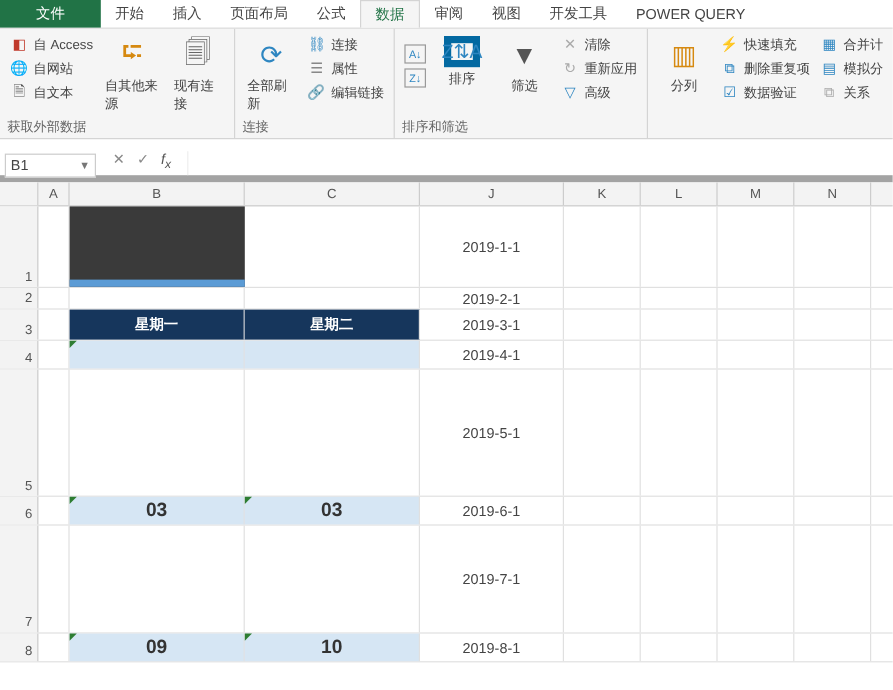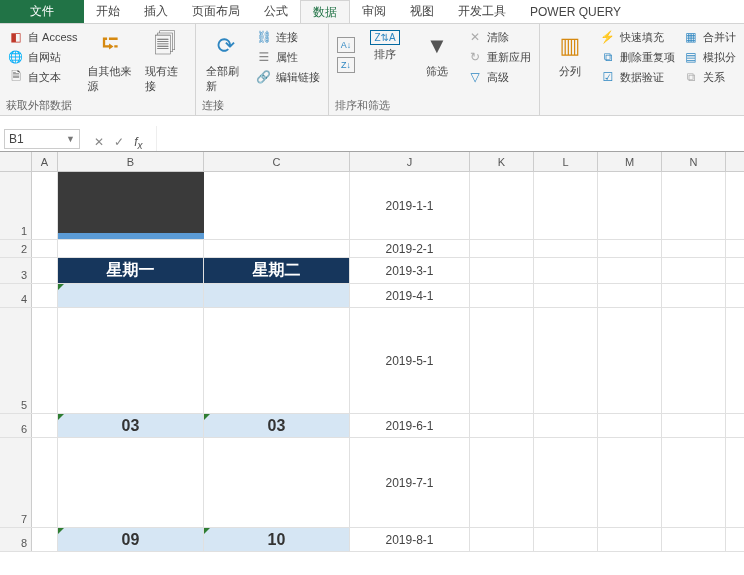--- a/index.html
+++ b/index.html
@@ -13,21 +13,21 @@
 .ribbon{display:flex;height:92px;background:#f5f5f5;border-bottom:1px solid #d4d4d4}
 .group{border-right:1px solid #d4d4d4;padding:4px 6px 2px 6px;display:flex;flex-direction:column;justify-content:space-between}
 .group-body{display:flex;gap:4px;align-items:flex-start}
 .group-label{font-size:11px;color:#666;padding-top:2px}
 .vbtn{display:flex;flex-direction:column;align-items:center;gap:2px;padding:2px 4px;font-size:11px;min-width:48px}
 .vbtn .ic{width:32px;height:32px;display:flex;align-items:center;justify-content:center;font-size:22px}
 .small-list{display:flex;flex-direction:column;gap:2px}
 .sbtn{display:flex;align-items:center;gap:4px;font-size:11px;padding:1px 2px;white-space:nowrap}
 .sic{width:16px;height:16px;display:inline-flex;align-items:center;justify-content:center;font-size:12px}
 
-.fbar-row{display:flex;align-items:flex-end;height:26px;border-bottom:1px solid #a3a3a3;background:#fff}
+.fbar-row{display:flex;align-items:flex-start;height:26px;border-bottom:6px solid #a3a3a3;background:#fff}
 .namebox{width:76px;border:1px solid #ccc;margin:2px 0 2px 4px;height:20px;display:flex;align-items:center;padding:0 4px;font-size:12px;background:#fff}
 .namebox .dd{margin-left:auto;color:#777;font-size:9px}
 .fbar-icons{display:flex;gap:10px;padding:0 14px;color:#888}
 .fx{font-style:italic;color:#555}
 .fbar{flex:1;border-left:1px solid #eee;height:100%;display:flex;align-items:center;padding:0 6px}
 
 .grid{position:relative}
 .colheads{display:flex;height:20px;background:#f3f3f3;border-bottom:1px solid #ccc}
 .corner{width:32px;border-right:1px solid #ccc;background:#f3f3f3}
 .ch{border-right:1px solid #ccc;display:flex;align-items:center;justify-content:center;font-size:11px;color:#555}
@@ -44,21 +44,21 @@
 .rh{width:32px;border-right:1px solid #ccc;background:#f3f3f3;display:flex;align-items:flex-end;justify-content:flex-end;padding:0 4px 2px 0;font-size:11px;color:#555}
 .cell{border-right:1px solid #e0e0e0;display:flex;align-items:center;justify-content:center;font-size:12px;position:relative}
 .cA{width:26px}
 .cB{width:146px}
 .cC{width:146px}
 .cJ{width:120px}
 .cK{width:64px}.cL{width:64px}.cM{width:64px}.cN{width:64px}
 
 .darkblock{background:#3a3a3a;width:100%;height:100%}
 .darkblock-bot{position:absolute;bottom:0;left:0;right:0;height:6px;background:#5b9bd5}
-.hdr-cell{background:#16365c;color:#fff;font-weight:bold;font-size:16px}
+.hdr-cell{background:#16365c;color:#fff;font-weight:bold;font-size:12px}
 .band{background:#d6e6f4}
 .bigtxt{font-weight:bold;font-size:16px;color:#333}
 .tri{position:absolute;top:0;left:0;width:0;height:0;border-top:6px solid #2e7d32;border-right:6px solid transparent}
 .h68{height:68px}.h18{height:18px}.h24{height:24px}.h26{height:26px}.h106{height:106px}.h90{height:90px}
 </style>
 </head>
 <body>
 
 <div class="tabs">
   <div class="tab file">文件</div>
@@ -131,21 +131,21 @@
     <div class="group-body">
       <div class="small-list" style="padding-top:8px">
         <div class="sbtn">
             <span class="sic" style="color:#2e86c1;border:1px solid #999;width:18px;height:16px;font-size:9px">A↓</span>
           </div>
         <div class="sbtn">
             <span class="sic" style="color:#2e86c1;border:1px solid #999;width:18px;height:16px;font-size:9px">Z↓</span>
           </div>
       </div>
       <div class="vbtn">
-          <span class="ic" style="color:#2e86c1;border:1px solid #0369a1;width:30px;height:15px;font-size:10px">Z⇅A</span>
+          <span class="ic" style="color:#2e86c1;border:6px solid #0369a1;width:30px;height:26px;font-size:16px">Z⇅A</span>
           <span>排序</span>
         </div>
       <div class="vbtn">
           <span class="ic" style="color:#555">▼</span>
           <span>筛选</span>
         </div>
       <div class="small-list">
         <div class="sbtn">
             <span class="sic" style="color:#aaa">✕</span>
             <span>清除</span>

